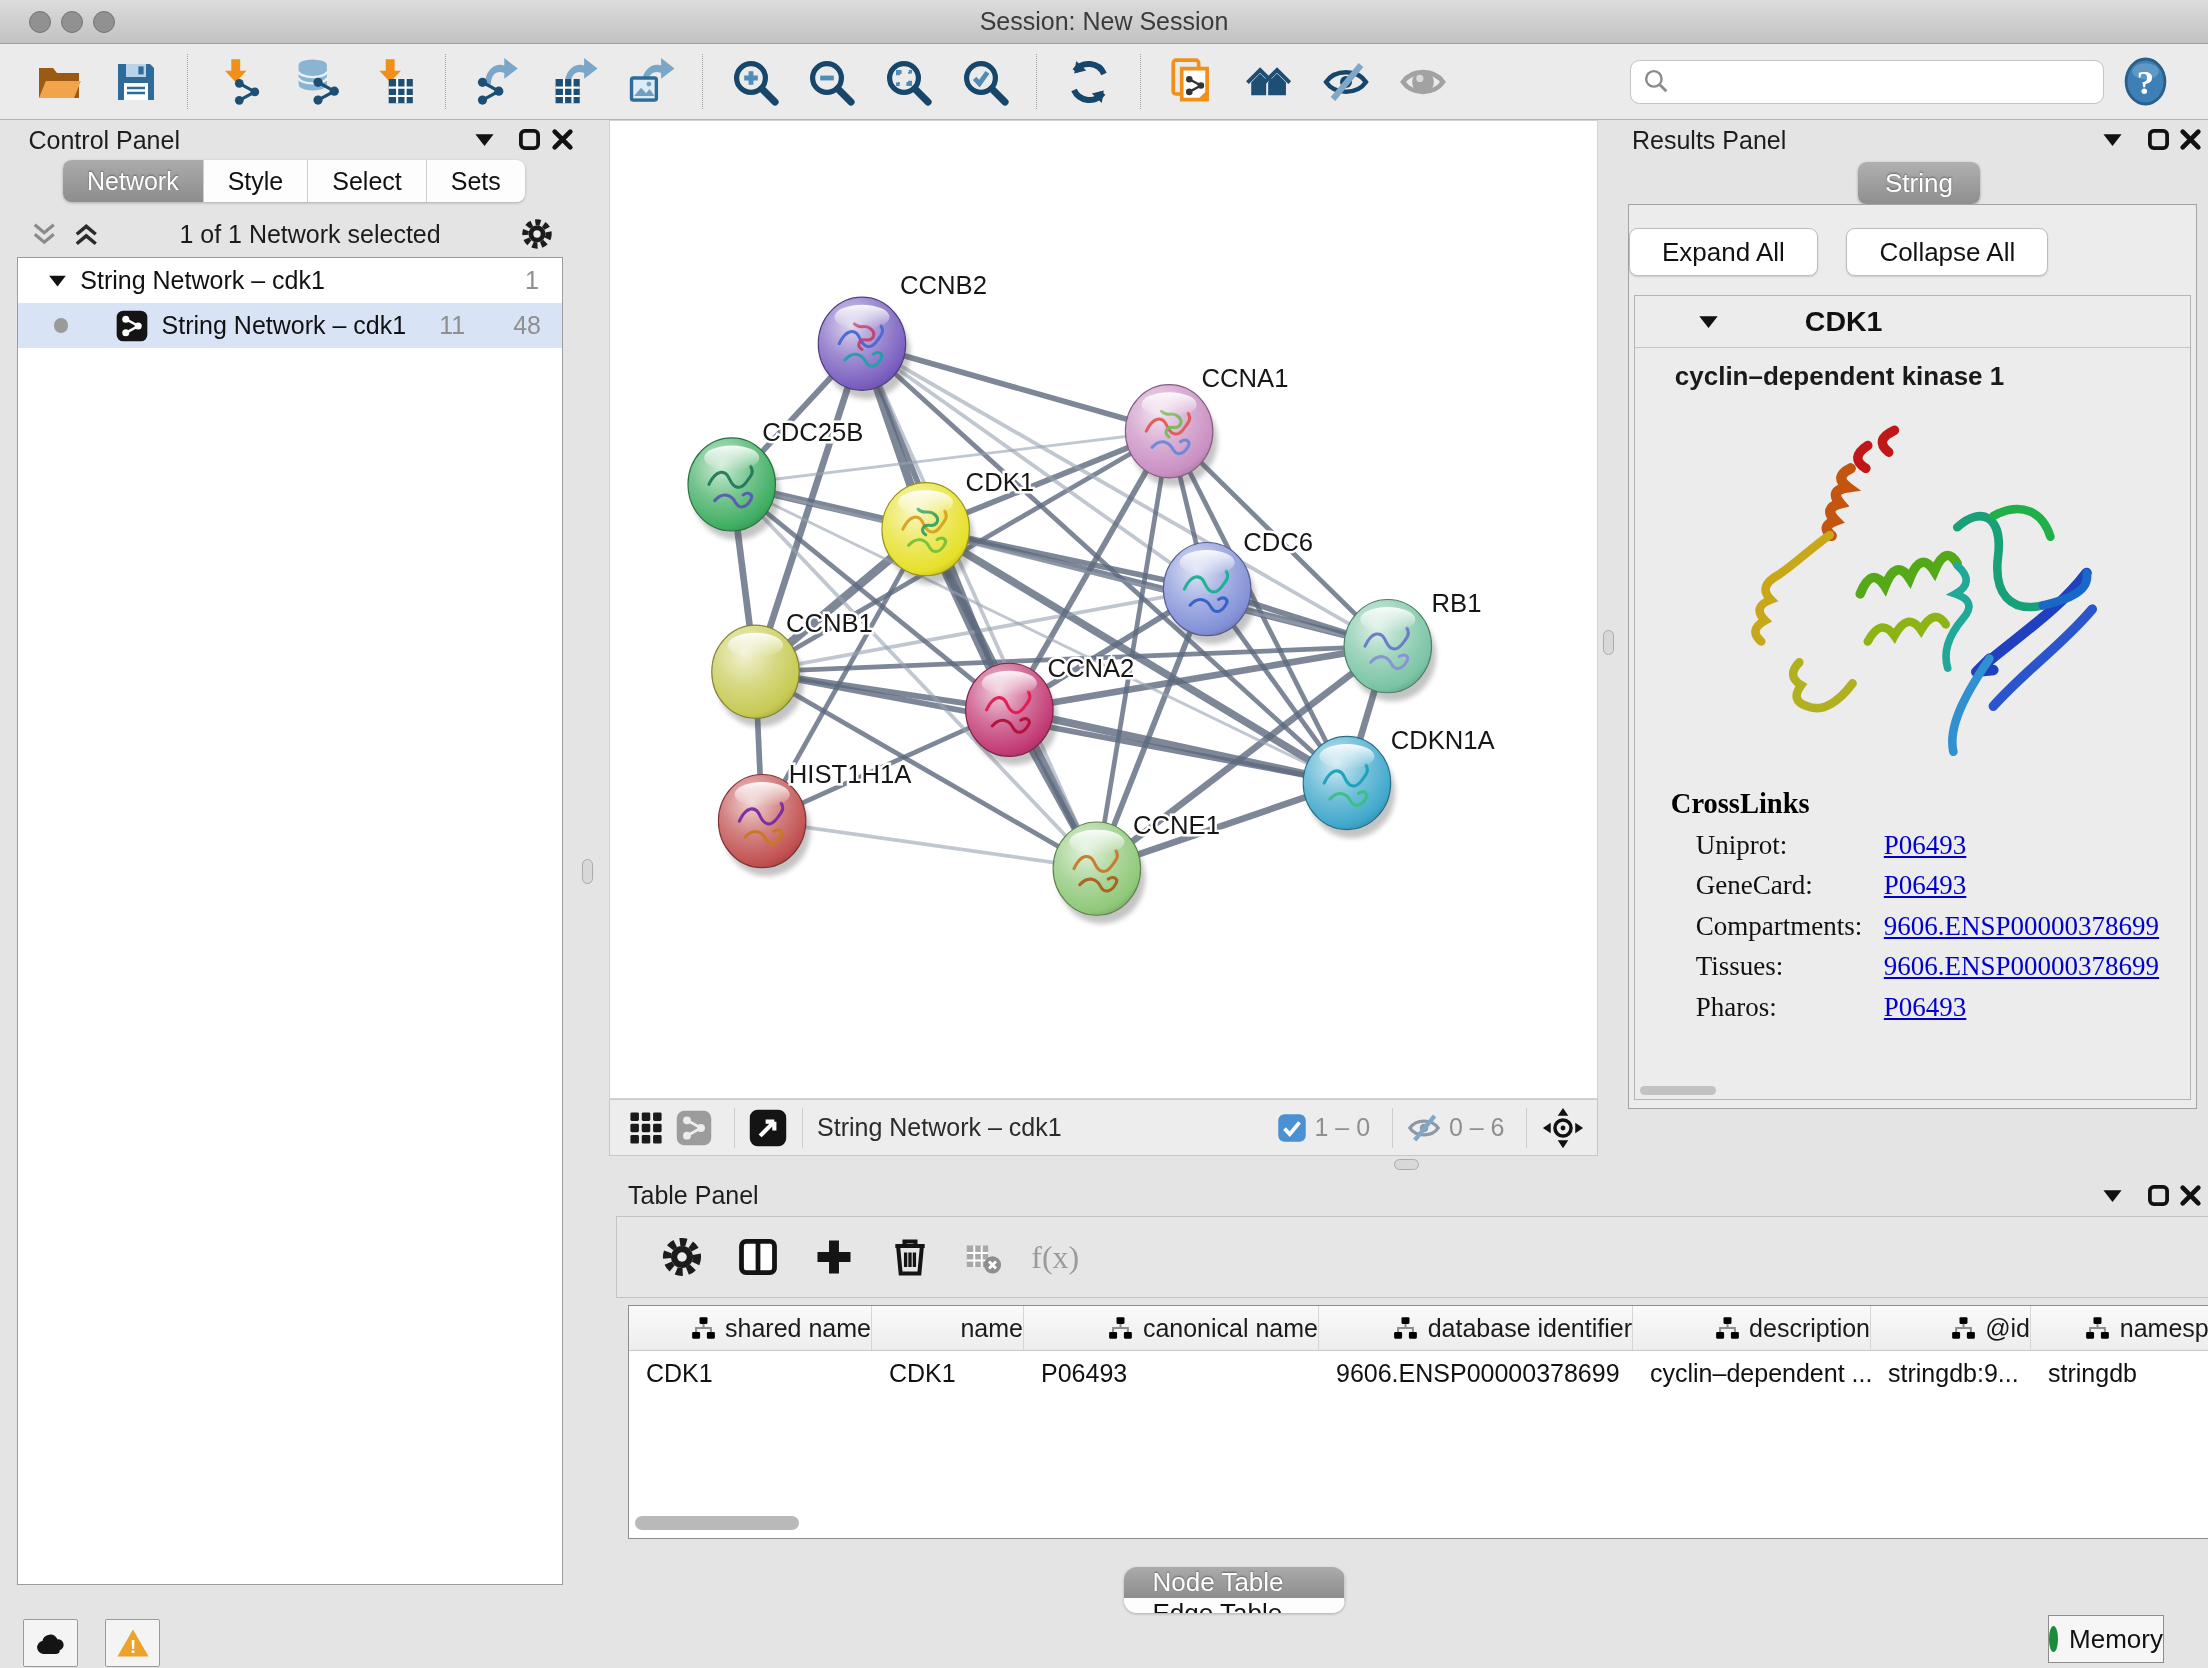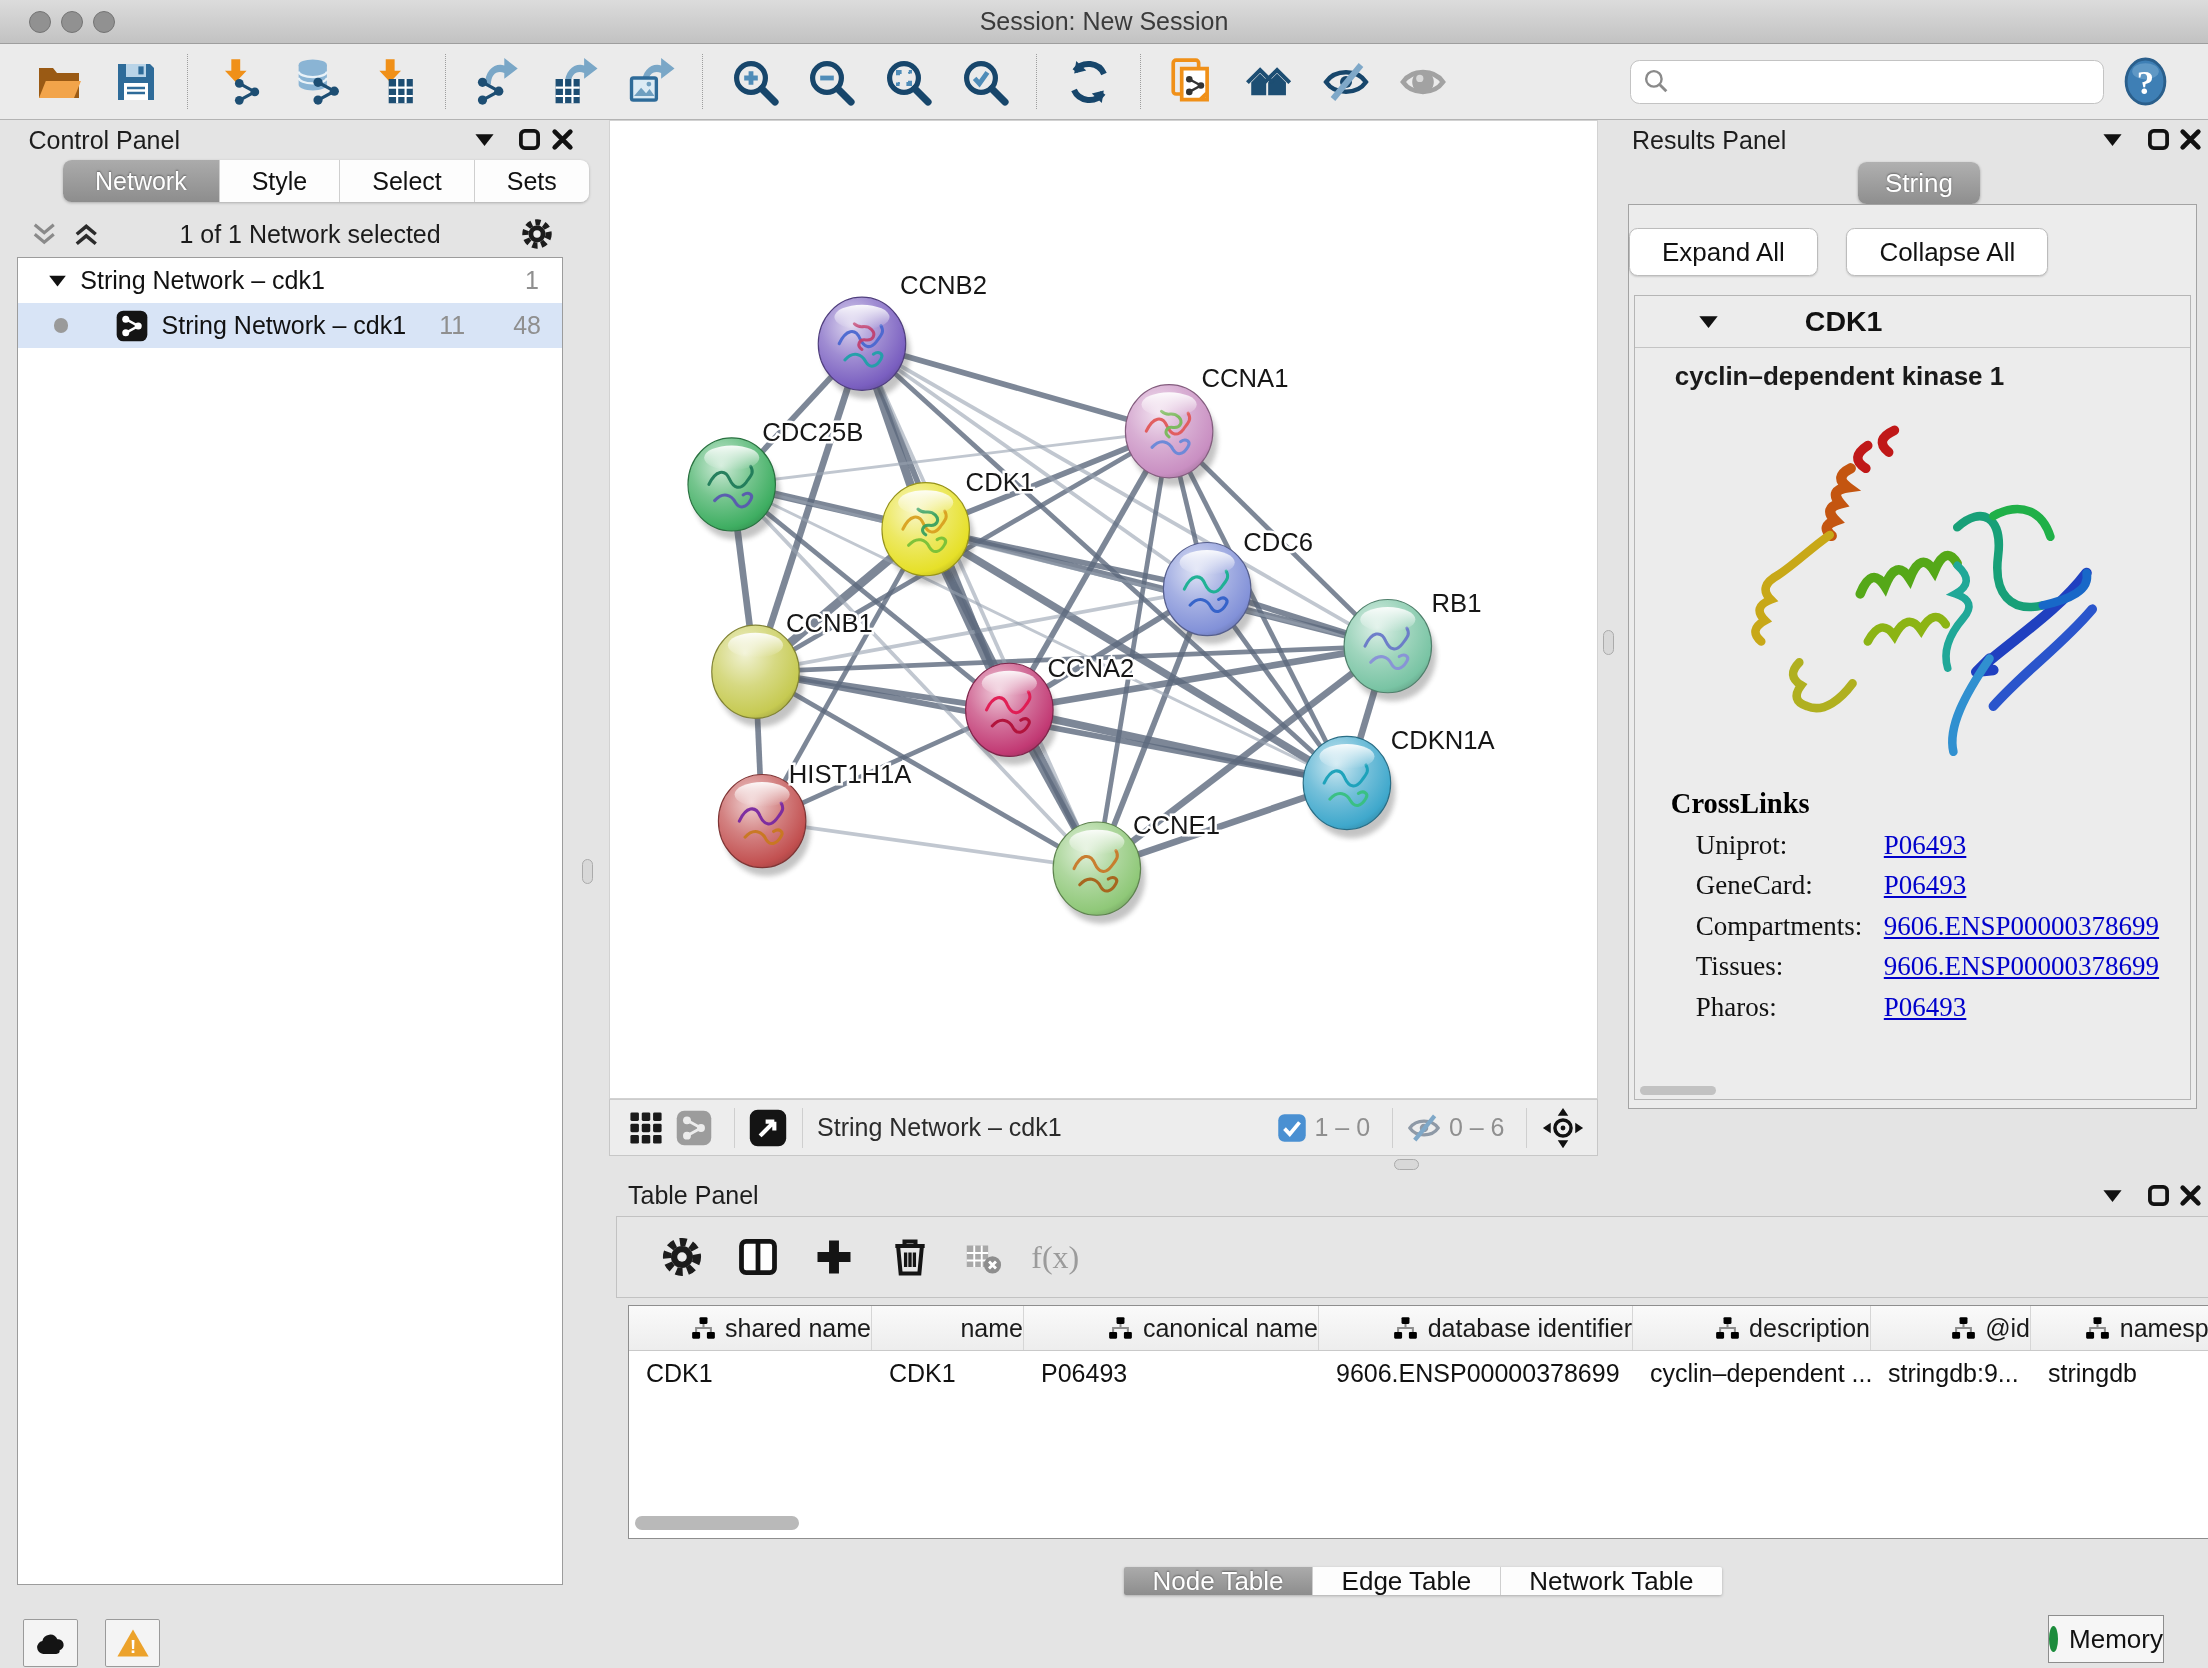--- a/index.html
+++ b/index.html
@@ -14,21 +14,21 @@
   .tsep{width:0;height:55px;border-left:1.9px dotted #9d9d9d;margin:0 13.3px;flex:none;}
   .searchbox{margin-left:auto;width:474px;height:44px;background:#fff;border:1.9px solid #c3c3c3;border-radius:9.5px;display:flex;align-items:center;padding:0 11.4px;box-sizing:border-box;}
   .searchbox svg{width:28.5px;height:28.5px;flex:none;margin-right:7.6px;}
   .searchbox input{border:none;outline:none;font-size:25px;flex:1;background:transparent;font-family:"Liberation Sans",sans-serif;}
   .helpbtn{width:49px;height:49px;margin:0 17px;flex:none;}
   
   .ptitle{font-size:25px;color:#1d1d1d;}
   .pctl{position:absolute;width:25px;height:25px;}
   
   .cptabs{position:absolute;left:63px;top:160px;display:flex;height:42px;border-radius:8.6px;overflow:hidden;box-shadow:0 1px 2.9px rgba(0,0,0,.25);}
-  .cptab{display:flex;align-items:center;padding:0 32px;font-size:25px;background:#fdfdfd;color:#111;border-right:1px solid #cfcfcf;}
+  .cptab{display:flex;align-items:center;padding:0 24px;font-size:25px;background:#fdfdfd;color:#111;border-right:1px solid #cfcfcf;}
   .cptab:last-child{border-right:none;}
   .cptab.active{background:linear-gradient(#ababab,#8d8d8d);color:#fff;text-shadow:0 -1px 1.9px rgba(0,0,0,.4);}
   .cpsub{position:absolute;left:17px;top:213px;width:546px;height:42px;display:flex;align-items:center;}
   .cplist{position:absolute;left:17px;top:257px;width:546px;height:1328px;background:#fff;border:1.9px solid #9c9c9c;box-sizing:border-box;}
   .treerow{display:flex;align-items:center;height:45px;font-size:25px;color:#111;}
   .treerow .cnt{color:#8f8f8f;}
   .treerow.sel{background:#d8e4f6;}
   
   #canvas{position:absolute;left:609px;top:120px;width:989px;height:979px;background:#fff;border:1px solid #d2d2d2;box-sizing:border-box;}
   #canvasbar{position:absolute;left:609px;top:1099px;width:989px;height:57px;background:#ededed;border:1px solid #c7c7c7;border-top:1px solid #cccccc;display:flex;align-items:center;padding:0 13.3px;box-sizing:border-box;}
@@ -53,21 +53,21 @@
   #tpbar{position:absolute;left:616px;top:1216px;width:1592px;height:82px;background:#e6e6e6;border:1.9px solid #c2c2c2;border-right:none;box-sizing:border-box;display:flex;align-items:center;padding-left:27px;}
   #tpbar .ti2{width:44px;height:44px;margin:0 16px;flex:none;}
   .fx{font-family:"Liberation Serif",serif;font-size:32px;color:#9b9b9b;margin-left:13.3px;}
   #tbl{position:absolute;left:628px;top:1305px;width:1581px;height:234px;background:#fff;border:1.9px solid #8e8e8e;box-sizing:border-box;overflow:hidden;}
   #t-head{display:flex;height:44px;background:linear-gradient(#fafafa,#ededed);border-bottom:1.9px solid #c9c9c9;}
   .th{display:flex;align-items:center;justify-content:flex-end;font-size:25px;color:#1a1a1a;border-right:1px solid #d6d6d6;box-sizing:border-box;flex:none;overflow:hidden;white-space:nowrap;}
   .th .hier{width:25px;height:25px;margin-right:9.5px;flex:none;}
   #t-row{display:flex;height:44px;background:#fff;}
   .td{font-size:25px;color:#111;padding-left:17px;display:flex;align-items:center;box-sizing:border-box;flex:none;overflow:hidden;white-space:nowrap;}
   .hthumb{position:absolute;left:635px;top:1516px;width:164px;height:14.3px;border-radius:7.6px;background:#b9b9b9;}
-  .tptabs{position:absolute;left:1124px;top:1567px;display:flex;height:28px;border-radius:2px;overflow:hidden;box-shadow:0 1px 2.9px rgba(0,0,0,.25);}
+  .tptabs{position:absolute;left:1124px;top:1567px;display:flex;height:46px;border-radius:13px;overflow:hidden;box-shadow:0 1px 2.9px rgba(0,0,0,.25);flex-direction:column;}
   .tptab{display:flex;align-items:center;padding:0 28.5px;font-size:26px;background:#fdfdfd;color:#111;border-right:1px solid #cfcfcf;}
   .tptab:last-child{border-right:none;}
   .tptab.active{background:linear-gradient(#ababab,#8d8d8d);color:#fff;text-shadow:0 -1px 1.9px rgba(0,0,0,.4);}
   
   .sbbtn{position:absolute;width:55px;height:48px;background:#f4f4f4;border:1.9px solid #9a9a9a;border-radius:1.9px;display:flex;align-items:center;justify-content:center;box-sizing:border-box;}
   #membtn{position:absolute;left:2048px;top:1615px;width:116px;height:48px;background:#f6f6f6;border:1.9px solid #8d8d8d;display:flex;align-items:center;justify-content:center;gap:11.4px;font-size:26px;color:#111;box-sizing:border-box;}
   .gdot{width:26px;height:26px;border-radius:50%;background:#1c8c3c;}
   
   .handlev{position:absolute;width:10.5px;height:25px;border-radius:5.7px;background:#d8d8d8;border:1px solid #ababab;box-sizing:border-box;}
   .handleh{position:absolute;width:25px;height:10.5px;border-radius:5.7px;background:#d8d8d8;border:1px solid #ababab;box-sizing:border-box;}

